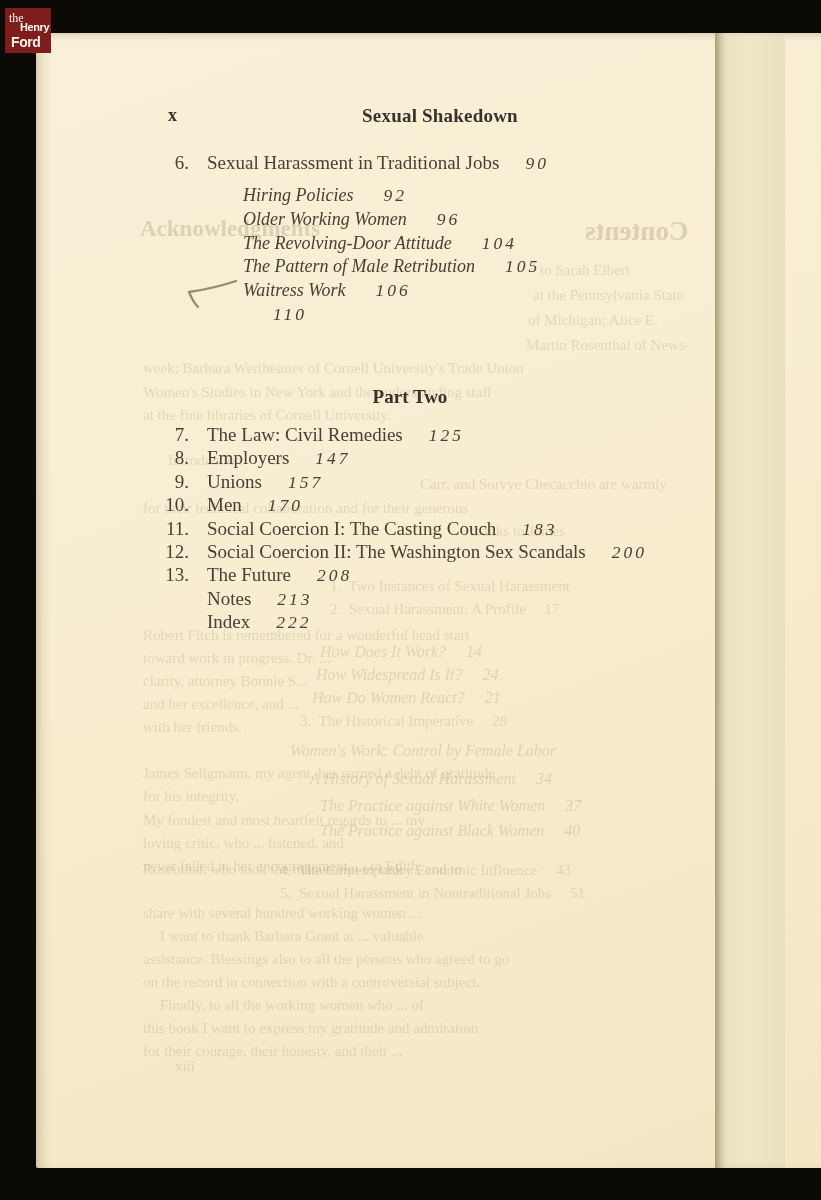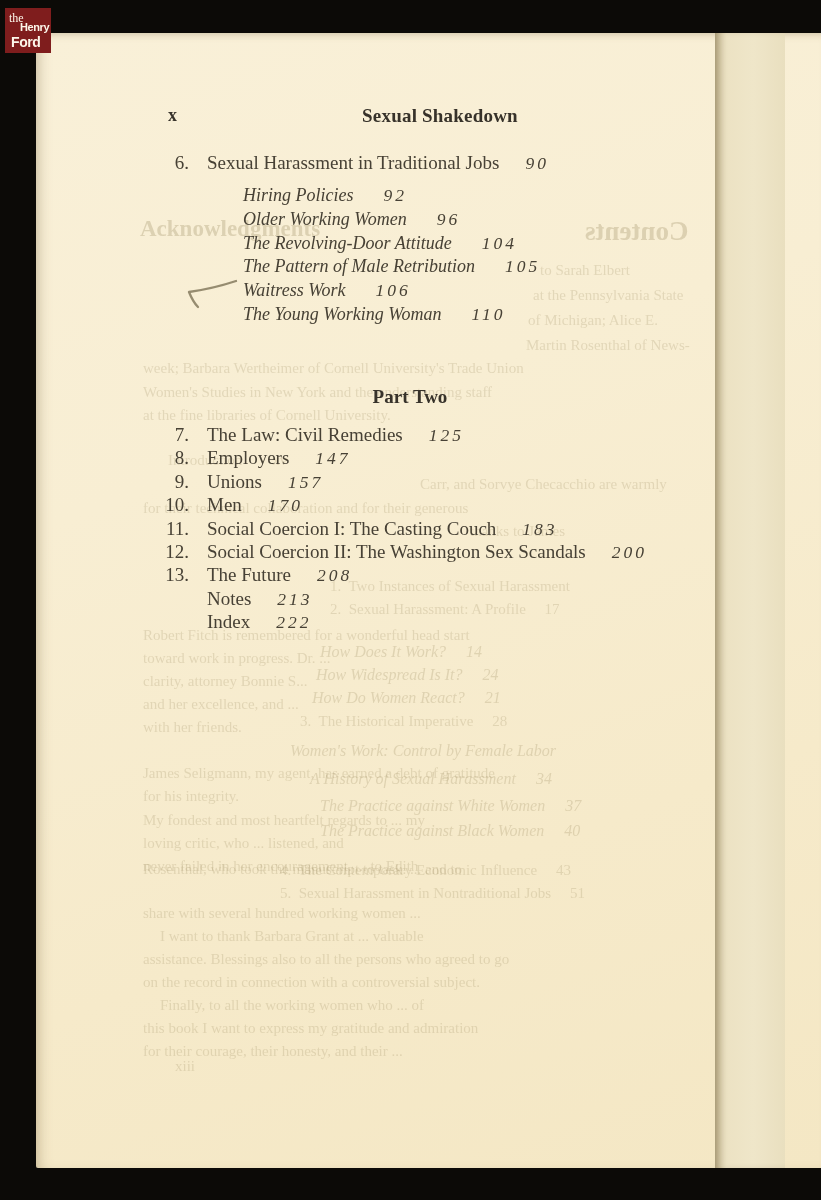--- a/index.html
+++ b/index.html
@@ -124,21 +124,20 @@
           </div>
           <div class="row">
             <span>The Pattern of Male Retribution</span>
             <span class="pg">105</span>
           </div>
           <div class="row">
             <span>Waitress Work</span>
             <span class="pg">106</span>
           </div>
           <div class="row">
-            <span>The Young Working Woman</span>
             <span class="pg">110</span>
           </div>
         </div>
 
       <svg class="check-svg" width="60" height="34" viewBox="0 0 60 34">
         <path d="M55 5 C40 10, 22 14, 8 16 M8 16 C10 21, 13 27, 17 31" fill="none" stroke="#857a5e" stroke-width="2.3" stroke-linecap="round" opacity="0.85"></path>
       </svg>
 
       <div class="part-heading">Part Two</div>
 

